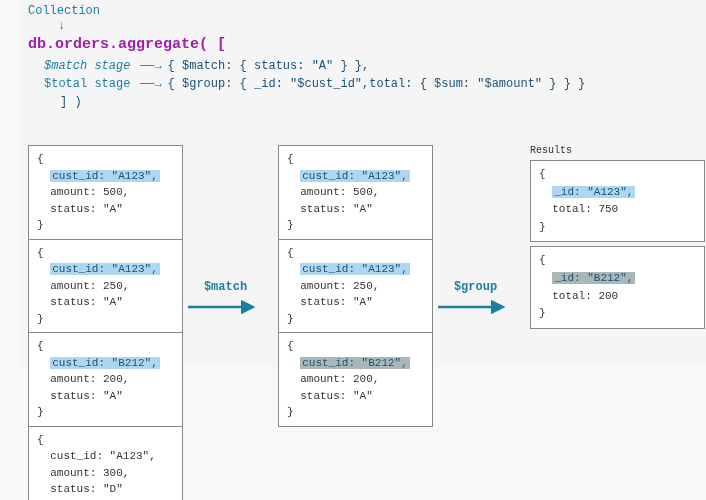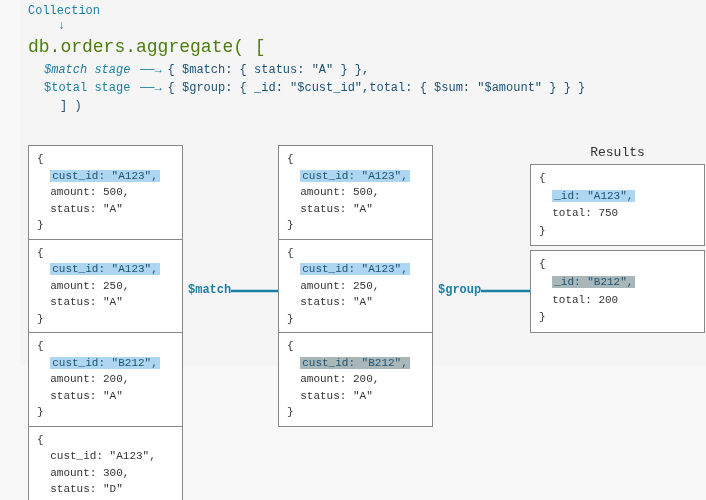--- a/index.html
+++ b/index.html
@@ -29,23 +29,23 @@
       left: 8px;
       line-height: 1.5;
     }
 
     .collection-label {
       color: #1a7fa3;
       font-size: 12px;
     }
 
     .aggregate-line {
-      color: #4d7c0f;
-      font-size: 18px;
-      font-weight: normal;
+      color: #a21caf;
+      font-size: 15px;
+      font-weight: bold;
     }
 
     .stage-line {
       display: flex;
       align-items: center;
       margin-left: 16px;
     }
 
     .stage-label {
       color: #1a7fa3;
@@ -108,22 +108,21 @@
 
     
     .results-column {
       position: absolute;
       top: 145px;
       left: 510px;
       width: 175px;
     }
 
     .results-label {
-      text-align: center;
-      font-size: 13px;
+      font-size: 10px;
       color: #333;
       margin-bottom: 4px;
     }
 
     .result-box {
       border: 1px solid #888;
       background: white;
       padding: 5px 8px;
       margin-bottom: 4px;
       font-size: 11px;
@@ -203,21 +202,21 @@
     <div class="doc-box">
       {<br>
       &nbsp;&nbsp;cust_id: "A123",<br>
       &nbsp;&nbsp;amount: 300,<br>
       &nbsp;&nbsp;status: "D"<br>
       }
     </div>
 
   </div>
 
-  <div style="position:absolute; top:280px; left:168px; display:flex; align-items:center;">
+  <div style="position:absolute; top:280px; left:168px; display:flex; flex-direction:column; align-items:center;">
     <div style="color:#1a7fa3; font-size:12px; font-weight:bold; margin-bottom:2px;">$match</div>
     <svg width="75" height="22">
       <defs>
         <marker id="ah1" markerWidth="6" markerHeight="6" refX="5" refY="3" orient="auto">
           <path d="M0,0 L6,3 L0,6 Z" fill="#1a7fa3"></path>
         </marker>
       </defs>
       <path d="M0,11 L65,11" stroke="#1a7fa3" stroke-width="2.5" fill="none" marker-end="url(#ah1)"></path>
     </svg>
   </div>
@@ -242,21 +241,21 @@
 
     <div class="filtered-doc-box">
       {<br>
       &nbsp;&nbsp;<span class="hl-gray">cust_id: "B212",</span><br>
       &nbsp;&nbsp;amount: 200,<br>
       &nbsp;&nbsp;status: "A"<br>
       }
     </div>
   </div>
 
-  <div style="position:absolute; top:280px; left:418px; display:flex; flex-direction:row; align-items:center;">
+  <div style="position:absolute; top:280px; left:418px; display:flex; flex-direction:column; align-items:center;">
     <div style="color:#1a7fa3; font-size:12px; font-weight:bold; margin-bottom:2px;">$group</div>
     <svg width="75" height="22">
       <defs>
         <marker id="ah2" markerWidth="6" markerHeight="6" refX="5" refY="3" orient="auto">
           <path d="M0,0 L6,3 L0,6 Z" fill="#1a7fa3"></path>
         </marker>
       </defs>
       <path d="M0,11 L65,11" stroke="#1a7fa3" stroke-width="2.5" fill="none" marker-end="url(#ah2)"></path>
     </svg>
   </div>

